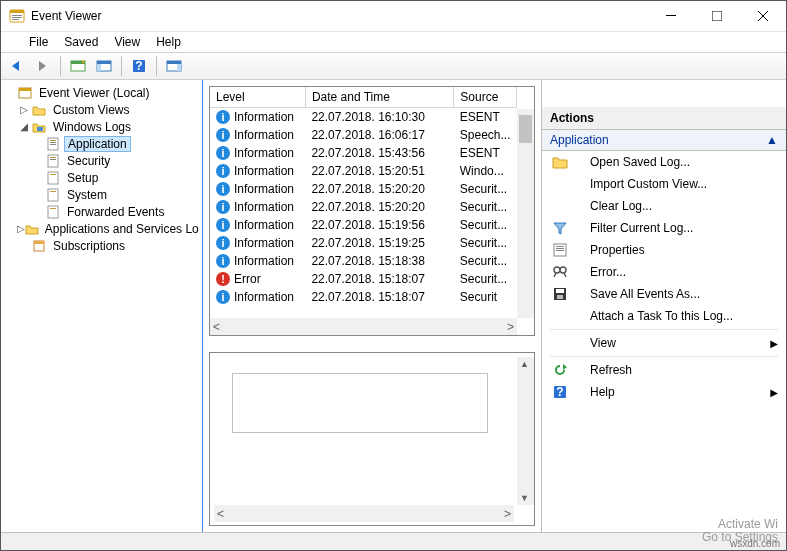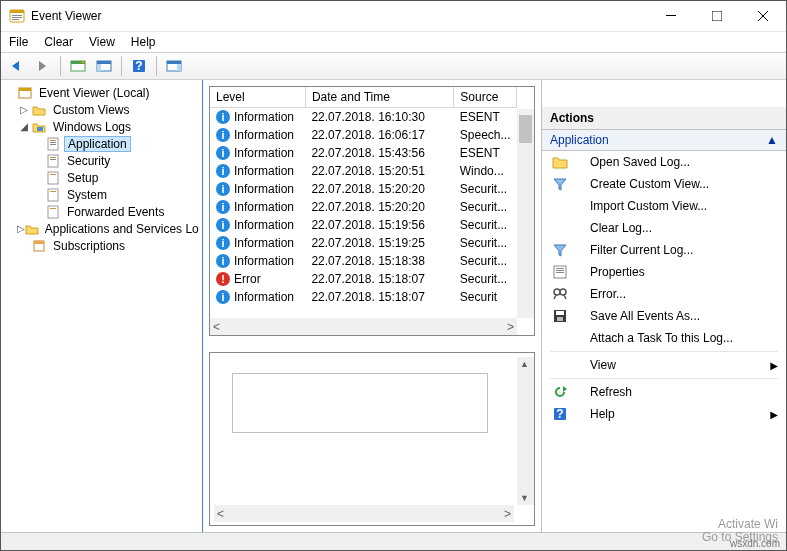--- a/index.html
+++ b/index.html
@@ -3,21 +3,21 @@
 <meta charset="utf-8">
 <style>
 * { box-sizing: border-box; margin: 0; padding: 0; font-family: "Segoe UI", Tahoma, sans-serif; font-size: 12px; }
 body { background: #fff; width: 787px; height: 551px; overflow: hidden; border: 1px solid #555; position: relative; }
 
 .titlebar { height: 31px; display: flex; align-items: center; padding: 0 0 0 8px; background: #fff; border-bottom: 1px solid #e5e5e5; }
 .titlebar .icon { width: 16px; height: 16px; margin-right: 6px; }
 .titlebar .title { flex: 1; font-size: 12px; }
 .titlebar .winbtn { width: 46px; height: 30px; display: flex; align-items: center; justify-content: center; }
 
-.menubar { height: 20px; display: flex; align-items: center; padding: 0 0; gap: 0; }
+.menubar { height: 20px; display: flex; align-items: center; padding: 0 20px; gap: 0; }
 .menubar .mitem { padding: 2px 8px; }
 
 .toolbar { height: 28px; border-top: 1px solid #d0d0d0; border-bottom: 1px solid #d0d0d0; background: linear-gradient(#fdfdfd,#f0f0f0); display: flex; align-items: center; padding: 0 4px; gap: 2px; }
 .toolbar .tbtn { width: 24px; height: 22px; display: flex; align-items: center; justify-content: center; border: 1px solid transparent; }
 .toolbar .sep { width: 1px; height: 20px; background: #c0c0c0; margin: 0 3px; }
 
 .main { display: flex; height: calc(100% - 31px - 20px - 28px - 18px); }
 
 .tree { width: 202px; border-right: 1px solid #3b82f6; padding: 4px 2px; overflow: hidden; }
 .tree-node { display: flex; align-items: center; height: 17px; white-space: nowrap; padding-right: 2px; cursor: default; }
@@ -95,21 +95,21 @@
   <div class="winbtn">
       <svg width="10" height="10">
         <line x1="0" y1="0" x2="10" y2="10" stroke="#000"></line>
         <line x1="10" y1="0" x2="0" y2="10" stroke="#000"></line>
       </svg>
     </div>
 </div>
 
 <div class="menubar">
   <div class="mitem">File</div>
-  <div class="mitem">Clear</div>
+  <div class="mitem">Saved</div>
   <div class="mitem">View</div>
   <div class="mitem">Help</div>
 </div>
 
 <div class="toolbar">
   <div class="tbtn">
       <svg width="16" height="14">
         <polygon points="10,2 10,12 3,7" fill="#1e73d6"></polygon>
       </svg>
     </div>
@@ -356,28 +356,20 @@
         <div class="action-row">
           <span class="aicon">
             <svg width="16" height="14">
               <path d="M1 3h5l1 2h8v8H1z" fill="#ffd869" stroke="#c9a227"></path>
             </svg>
           </span>
           <span class="alabel">Open Saved Log...</span>
         </div>
         <div class="action-row">
           <span class="aicon">
-            <svg width="16" height="14">
-              <path d="M2 2h12l-5 6v5l-2-1V8z" fill="#8fbfe8" stroke="#3a7abd"></path>
-            </svg>
-          </span>
-          <span class="alabel">Create Custom View...</span>
-        </div>
-        <div class="action-row">
-          <span class="aicon">
             <span style="width:16px;display:inline-block"></span>
           </span>
           <span class="alabel">Import Custom View...</span>
         </div>
         <div class="action-row">
           <span class="aicon">
             <span style="width:16px;display:inline-block"></span>
           </span>
           <span class="alabel">Clear Log...</span>
         </div>

